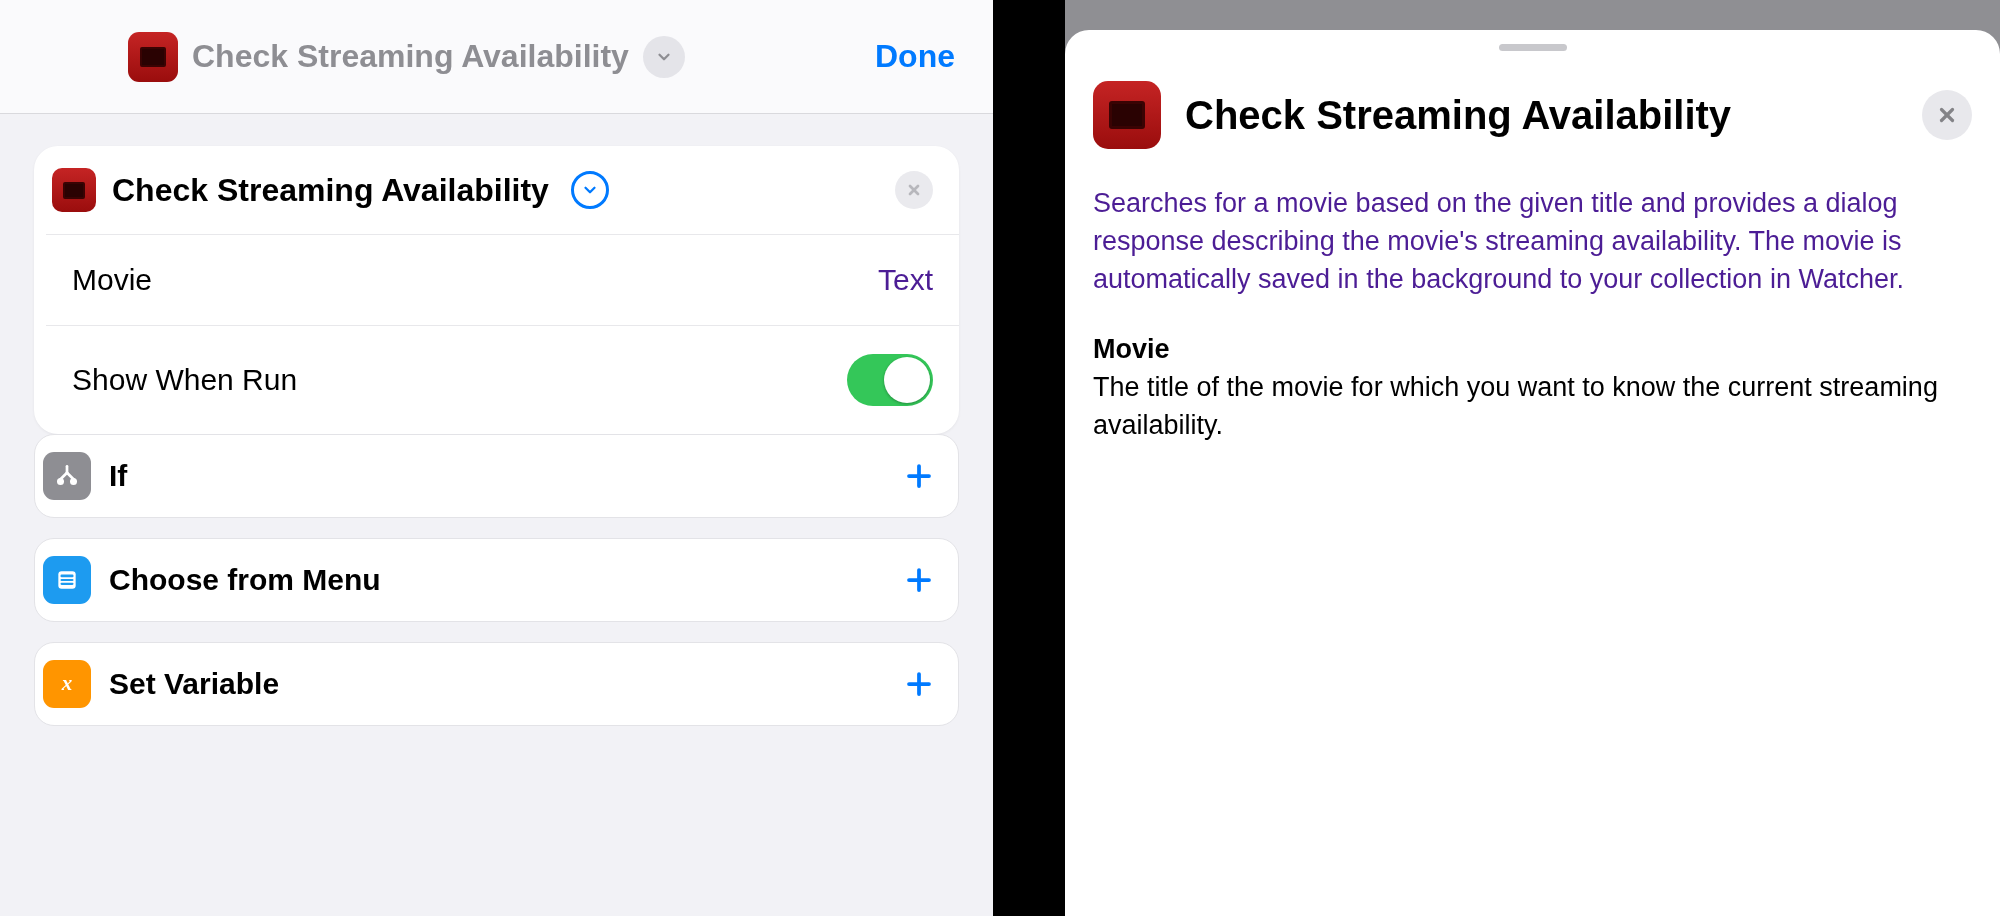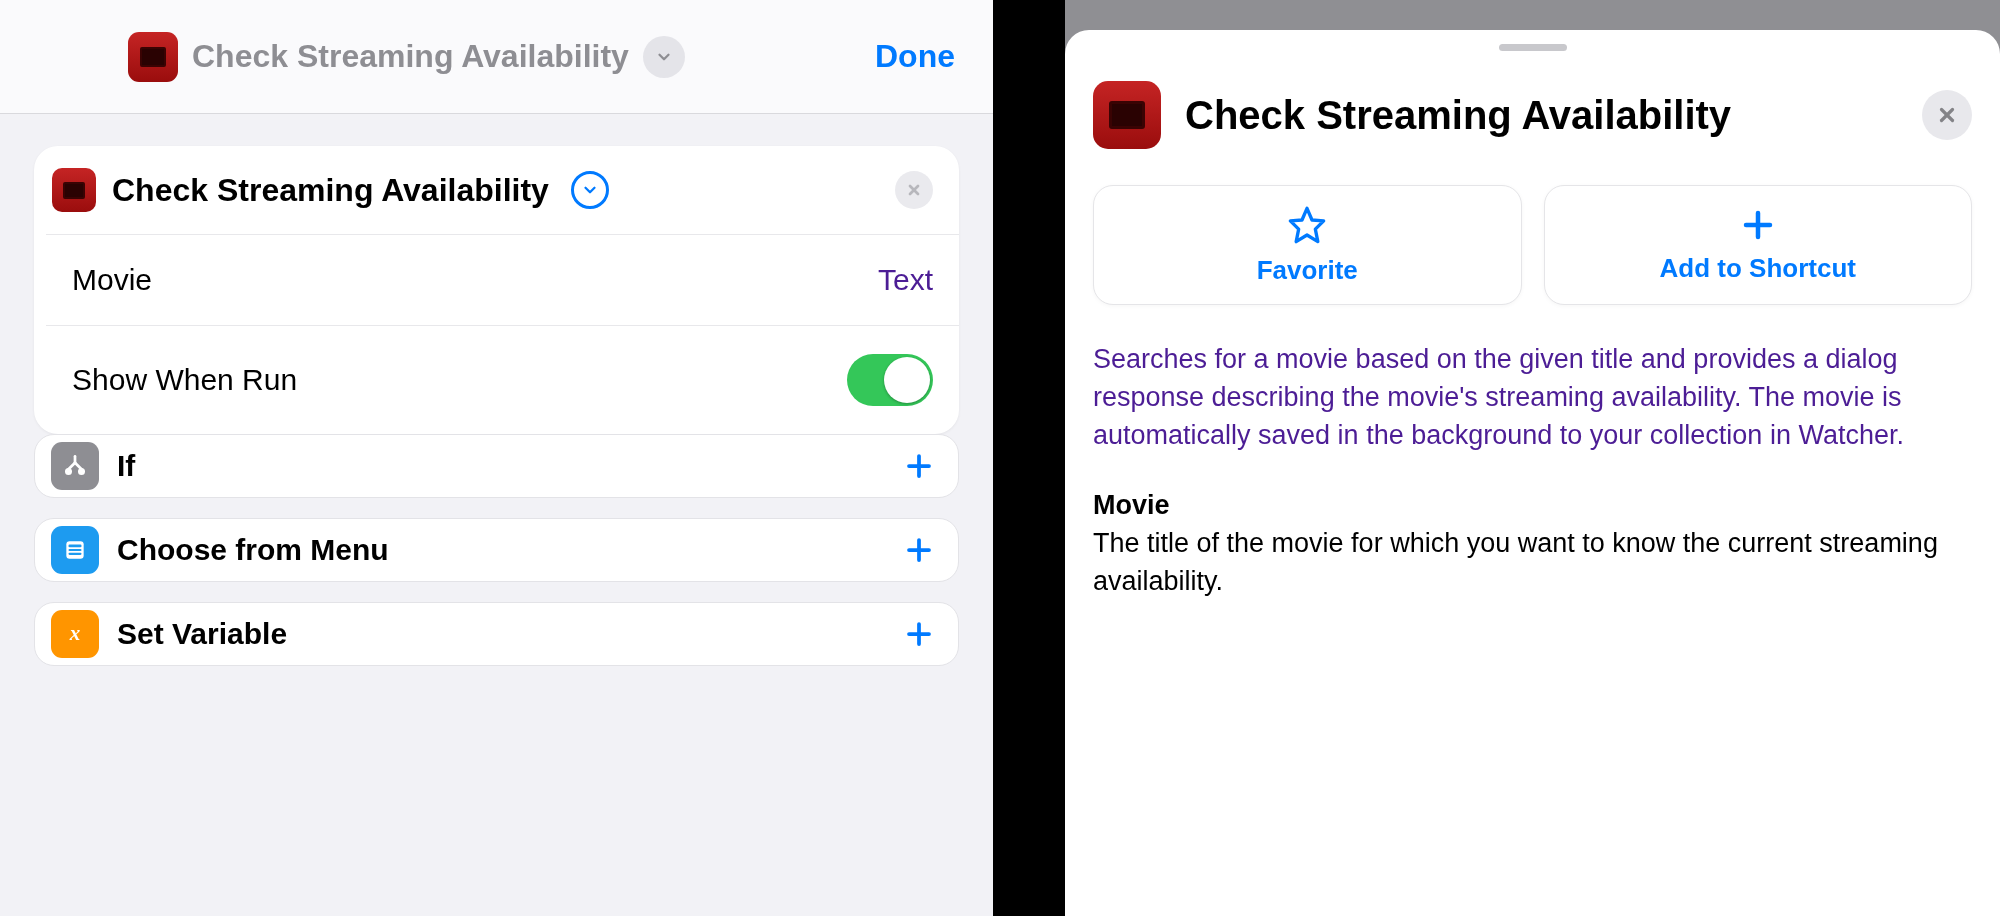--- a/index.html
+++ b/index.html
@@ -253,24 +253,24 @@
   align-items:center;
   padding: 54px 12px 22px 12px;
   color:#8e8e93;
 }
 .suggest-header .txt { font-size: 30px; font-weight:500; }
 .suggest-header .chev { margin-left:auto; }
 .suggest-item {
   background:#fff;
   border: 1px solid #e3e3e7;
   border-radius: 20px;
-  height: 64px;
+  height: 84px;
   display:flex;
   align-items:center;
-  padding: 0 24px 0 16px;
+  padding: 0 24px 0 8px;
   margin-bottom: 20px;
   gap: 18px;
 }
 .s-icon {
   width: 48px;height:48px;border-radius:11px;
   display:flex;align-items:center;justify-content:center;
   color:#fff;font-weight:700;font-size:22px;
 }
 .s-gray{background:#8e8e93;}
 .s-blue{background:#1d9bf0;}
@@ -397,38 +397,19 @@
         </div>
       <div class="info-title">Check Streaming Availability</div>
       <div class="close-btn">
         <svg width="22" height="22" viewBox="0 0 24 24" fill="none" stroke="#838387" stroke-width="3.5" stroke-linecap="round">
             <line x1="6" y1="6" x2="18" y2="18"></line>
             <line x1="18" y1="6" x2="6" y2="18"></line>
           </svg>
       </div>
     </div>
 
-    <div class="action-row">
-      <div class="action-btn">
-        <div class="icon">
-          <svg width="40" height="40" viewBox="0 0 24 24" fill="none" stroke="#007aff" stroke-width="2" stroke-linejoin="round">
-              <polygon points="12 2 15 9 22 9.5 17 14.5 18.5 22 12 18 5.5 22 7 14.5 2 9.5 9 9"></polygon>
-            </svg>
-        </div>
-        <div class="lbl">Favorite</div>
-      </div>
-      <div class="action-btn">
-        <div class="icon">
-          <svg width="36" height="36" viewBox="0 0 24 24" fill="none" stroke="#007aff" stroke-width="3" stroke-linecap="round">
-              <line x1="12" y1="4" x2="12" y2="20"></line>
-              <line x1="4" y1="12" x2="20" y2="12"></line>
-            </svg>
-        </div>
-        <div class="lbl">Add to Shortcut</div>
-      </div>
-    </div>
 
     <div class="desc">Searches for a movie based on the given title and provides a dialog response describing the movie's streaming availability. The movie is automatically saved in the background to your collection in Watcher.</div>
 
     <div class="param-heading">Movie</div>
     <div class="param-desc">The title of the movie for which you want to know the current streaming availability.</div>
   </div>
 </div>
 
 </body></html>

